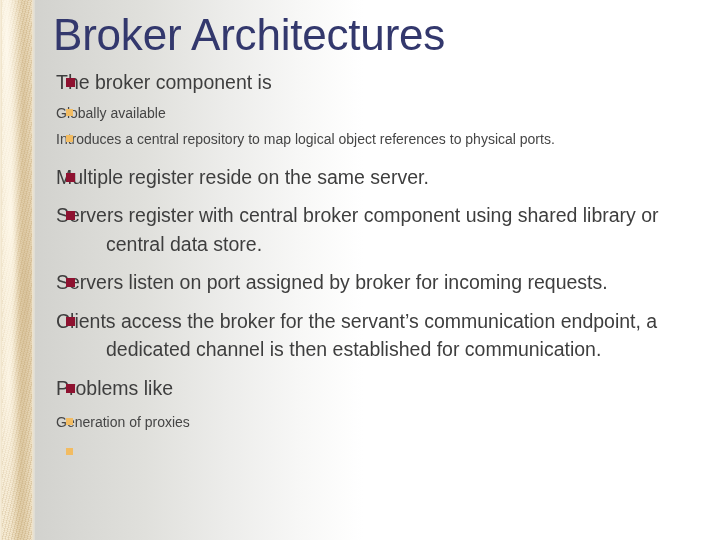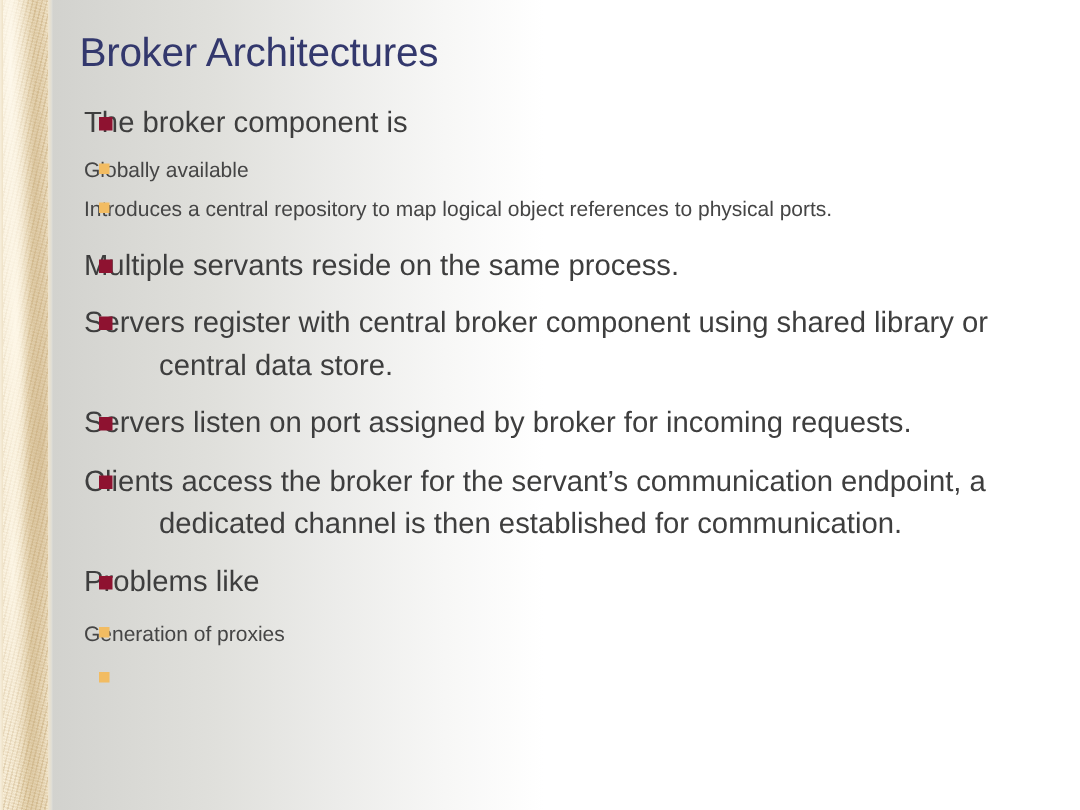--- a/index.html
+++ b/index.html
@@ -72,21 +72,21 @@
     width: 3px; height: 540px;
     background: linear-gradient(to right, #f0e4cc, #dcdcd7);
   }
 
   
   .slide-title {
     position: absolute;
     left: 53px;
     top: 15px;
     width: 640px;
-    font-size: 27px;
+    font-size: 44px;
     line-height: 40px;
     letter-spacing: -0.2px;
     color: #33386d;
     white-space: nowrap;
   }
 
   
   .body-area {
     position: absolute;
     left: 0;
@@ -166,21 +166,21 @@
 
     <div class="gap-sm"></div>
 
     <div class="bullet-row lvl2">
       <span class="marker"></span><span>Introduces a central repository to map logical object references to physical ports.</span>
     </div>
 
     <div class="gap-lg"></div>
 
     <div class="bullet-row lvl1">
-      <span class="marker"></span><span>Multiple servants reside on the same process.</span>
+      <span class="marker"></span><span>Multiple register reside on the same server.</span>
     </div>
 
     <div class="gap-md"></div>
 
     <div class="bullet-row lvl1">
       <span class="marker"></span><span>Servers register with central broker component using shared library or central data store.</span>
     </div>
 
     <div class="gap-md"></div>
 

